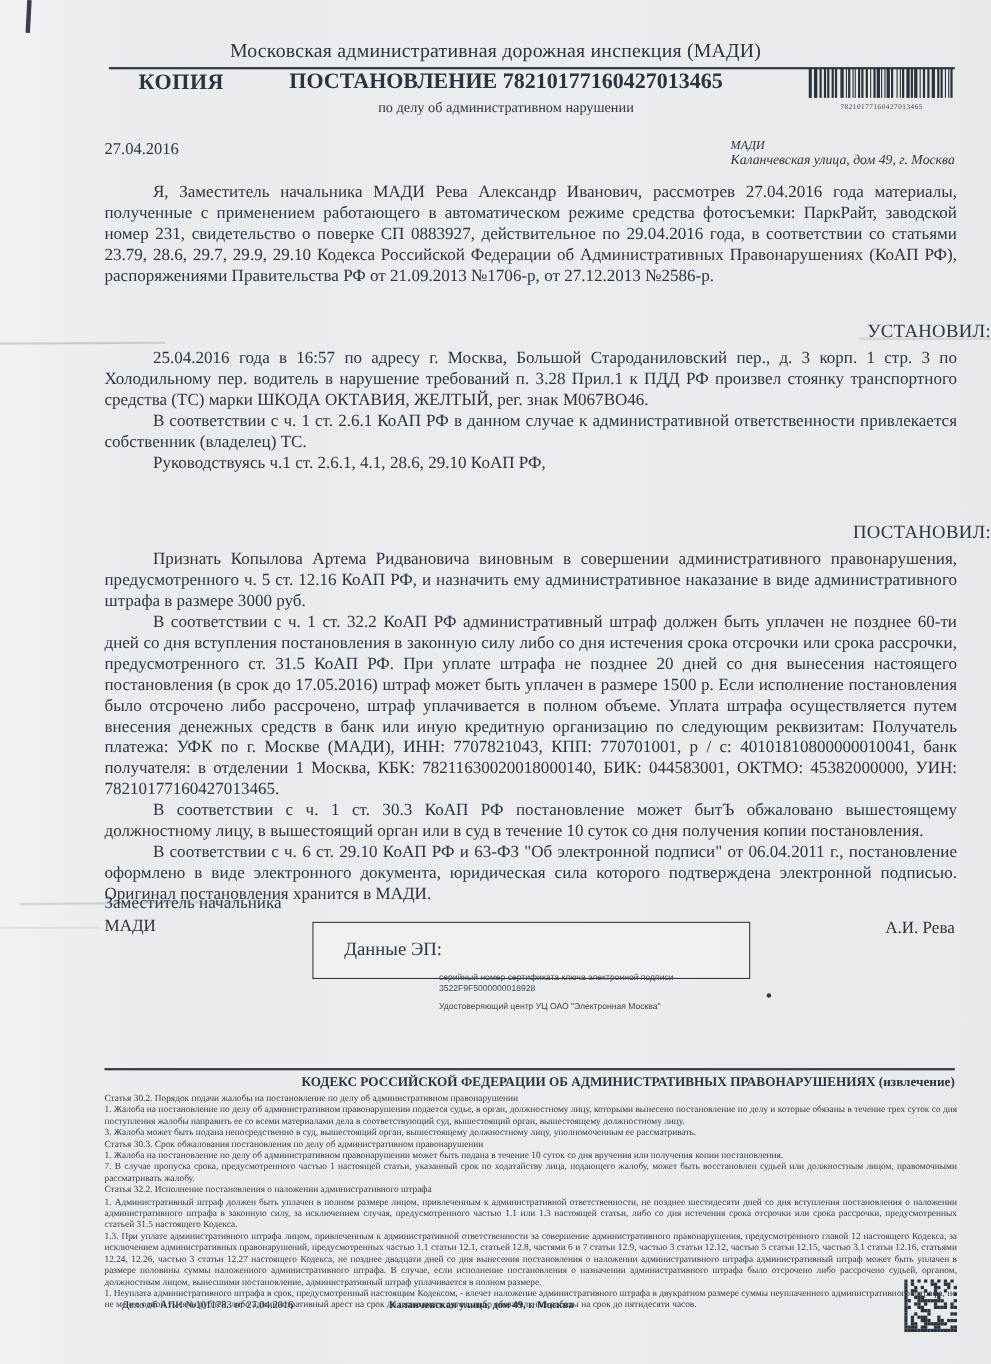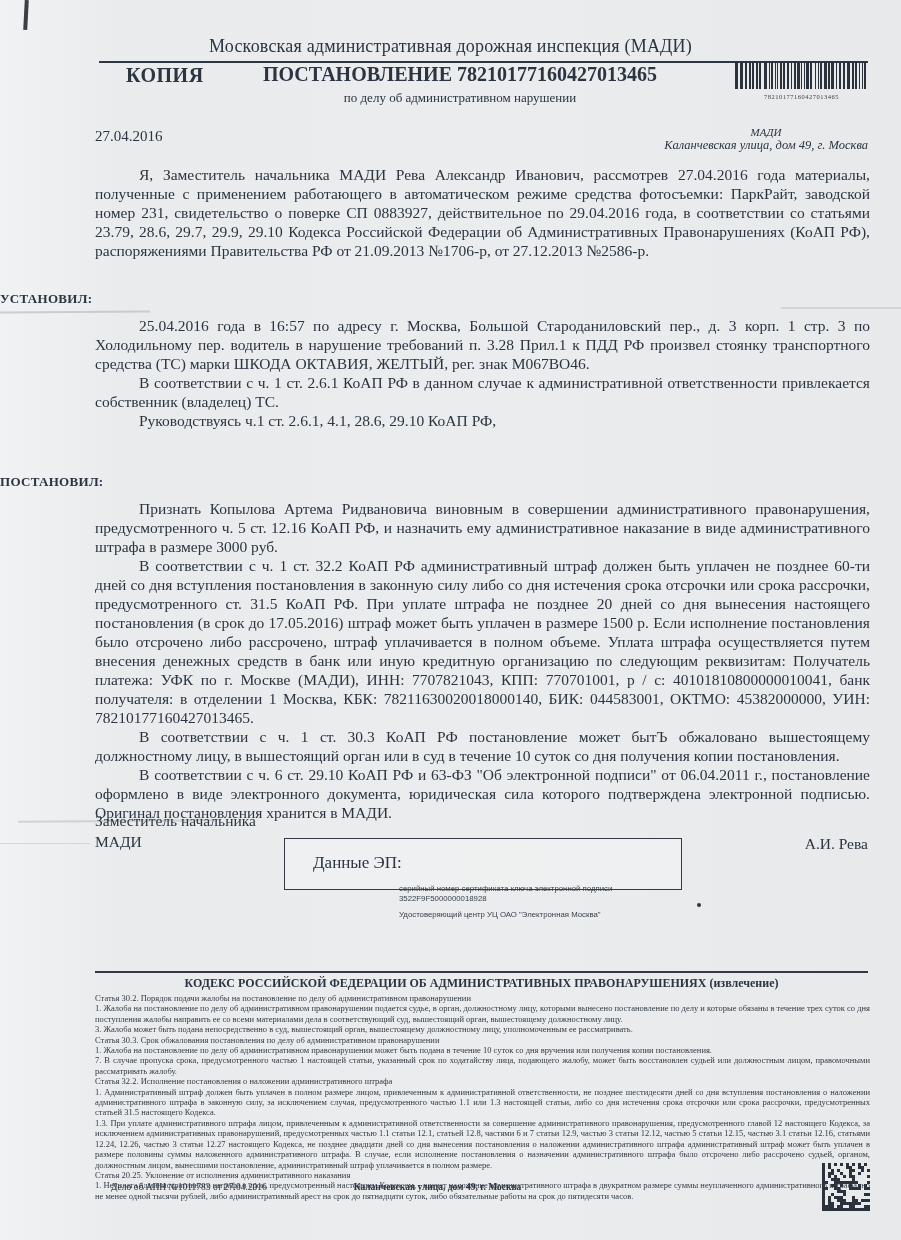--- a/index.html
+++ b/index.html
@@ -22,46 +22,46 @@
   .header-rule{position:absolute;left:99px;top:61px;width:769px;height:2px;background:#2e3640;}
   .copy-label{position:absolute;left:95px;top:64px;font-weight:bold;font-size:20px;letter-spacing:.5px;margin-left:31px;}
   .main-title{position:absolute;left:190px;top:63px;width:540px;text-align:center;font-weight:bold;font-size:20px;}
   .sub-title{position:absolute;left:190px;top:90px;width:540px;text-align:center;font-size:13px;}
   .barcode-wrap{position:absolute;left:735px;top:62px;width:133px;}
   .barcode{height:27px;width:133px;}
   .barcode-number{font-size:6.5px;text-align:center;color:#3c434b;letter-spacing:.5px;margin-top:0;}
 
   
   .date-line{position:absolute;left:95px;top:128px;font-size:15px;}
-  .issuer-block{position:absolute;right:33px;top:126px;text-align:center;font-style:italic;}
+  .issuer-block{position:absolute;right:33px;top:126px;text-align:left;font-style:italic;}
   .issuer-name{font-size:11px;}
   .issuer-address{font-size:12.5px;}
 
   
   .bodytext{font-size:15.5px;line-height:19px;text-align:justify;}
   .bodytext p{margin:0;text-indent:44px;}
   .intro{position:absolute;left:95px;top:165px;width:775px;}
-  .sec-heading{position:absolute;left:0;width:100%;text-align:left;font-weight:bold;font-size:13px;letter-spacing:.3px;}
+  .sec-heading{position:absolute;left:0;width:100%;text-align:right;font-weight:normal;font-size:17px;letter-spacing:.3px;}
   .h-ustanovil{top:291px;}
   .ust-pars{position:absolute;left:95px;top:316px;width:775px;}
   .h-postanovil{top:474px;}
   .post-pars{position:absolute;left:95px;top:499px;width:775px;}
   .redaction{display:inline-block;width:524px;height:9px;background:#0c0d0e;vertical-align:2px;transform:rotate(-.35deg);border-radius:1px;margin-left:4px;}
 
   
   .sig-left{position:absolute;left:95px;top:810px;width:200px;font-size:15.5px;line-height:21px;}
   .ep-box{position:absolute;left:284px;top:838px;width:396px;height:50px;border:1px solid #343b44;background:rgba(255,255,255,.25);}
   .ep-label{position:absolute;left:28px;top:14px;font-size:17px;}
   .ep-lines{position:absolute;left:114px;top:5px;width:275px;font-size:7.8px;line-height:10px;color:#39414b;font-family:"Liberation Sans","DejaVu Sans",sans-serif;margin-top:40px;}
   .ep-line3{margin-top:6px;}
   .sig-name{position:absolute;right:33px;top:835px;font-size:15.5px;}
 
   
   .extract-rule{position:absolute;left:95px;top:971px;width:773px;height:1.5px;background:#333a43;}
-  .extract-title{position:absolute;left:95px;top:976px;width:773px;text-align:center;font-weight:bold;font-size:12px;}
+  .extract-title{position:absolute;left:95px;top:976px;width:773px;text-align:right;font-weight:bold;font-size:12px;}
   .extract-body{position:absolute;left:95px;top:993px;width:775px;font-size:8.5px;line-height:10.4px;text-align:justify;color:#323a44;}
   .ex-heading{font-weight:normal;}
   .ex-par{margin:0;}
 
   
   .footer-case{position:absolute;left:95px;top:1182px;font-size:9.5px;margin-left:16px;}
   .footer-address{position:absolute;left:95px;top:1182px;width:685px;text-align:center;font-weight:bold;font-size:9.5px;}
   .datamatrix{position:absolute;left:822px;top:1163px;width:48px;height:48px;}
 </style>
 </head>
@@ -165,21 +165,20 @@
   <div class="extract-body">
       <div class="ex-heading">Статья 30.2. Порядок подачи жалобы на постановление по делу об административном правонарушении</div>
       <div class="ex-par">1. Жалоба на постановление по делу об административном правонарушении подается судье, в орган, должностному лицу, которыми вынесено постановление по делу и которые обязаны в течение трех суток со дня поступления жалобы направить ее со всеми материалами дела в соответствующий суд, вышестоящий орган, вышестоящему должностному лицу.</div>
       <div class="ex-par">3. Жалоба может быть подана непосредственно в суд, вышестоящий орган, вышестоящему должностному лицу, уполномоченным ее рассматривать.</div>
       <div class="ex-heading">Статья 30.3. Срок обжалования постановления по делу об административном правонарушении</div>
       <div class="ex-par">1. Жалоба на постановление по делу об административном правонарушении может быть подана в течение 10 суток со дня вручения или получения копии постановления.</div>
       <div class="ex-par">7. В случае пропуска срока, предусмотренного частью 1 настоящей статьи, указанный срок по ходатайству лица, подающего жалобу, может быть восстановлен судьей или должностным лицом, правомочными рассматривать жалобу.</div>
       <div class="ex-heading">Статья 32.2. Исполнение постановления о наложении административного штрафа</div>
       <div class="ex-par">1. Административный штраф должен быть уплачен в полном размере лицом, привлеченным к административной ответственности, не позднее шестидесяти дней со дня вступления постановления о наложении административного штрафа в законную силу, за исключением случая, предусмотренного частью 1.1 или 1.3 настоящей статьи, либо со дня истечения срока отсрочки или срока рассрочки, предусмотренных статьей 31.5 настоящего Кодекса.</div>
       <div class="ex-par">1.3. При уплате административного штрафа лицом, привлеченным к административной ответственности за совершение административного правонарушения, предусмотренного главой 12 настоящего Кодекса, за исключением административных правонарушений, предусмотренных частью 1.1 статьи 12.1, статьей 12.8, частями 6 и 7 статьи 12.9, частью 3 статьи 12.12, частью 5 статьи 12.15, частью 3.1 статьи 12.16, статьями 12.24, 12.26, частью 3 статьи 12.27 настоящего Кодекса, не позднее двадцати дней со дня вынесения постановления о наложении административного штрафа административный штраф может быть уплачен в размере половины суммы наложенного административного штрафа. В случае, если исполнение постановления о назначении административного штрафа было отсрочено либо рассрочено судьей, органом, должностным лицом, вынесшими постановление, административный штраф уплачивается в полном размере.</div>
-      <div class="ex-heading">Статья 20.25. Уклонение от исполнения административного наказания</div>
       <div class="ex-par">1. Неуплата административного штрафа в срок, предусмотренный настоящим Кодексом, - влечет наложение административного штрафа в двукратном размере суммы неуплаченного административного штрафа, но не менее одной тысячи рублей, либо административный арест на срок до пятнадцати суток, либо обязательные работы на срок до пятидесяти часов.</div>
     </div>
 
   <div class="footer-address">Каланчевская улица, дом 49, г. Москва</div>
   <div class="footer-case">Дело об АПН №1011783 от 27.04.2016</div>
   <svg class="datamatrix" id="datamatrix-svg" viewBox="0 0 48 48">
       <rect x="0" y="0" width="3" height="3" fill="#2b323b"></rect>
       <rect x="6" y="0" width="3" height="3" fill="#2b323b"></rect>
       <rect x="12" y="0" width="3" height="3" fill="#2b323b"></rect>
       <rect x="18" y="0" width="3" height="3" fill="#2b323b"></rect>

